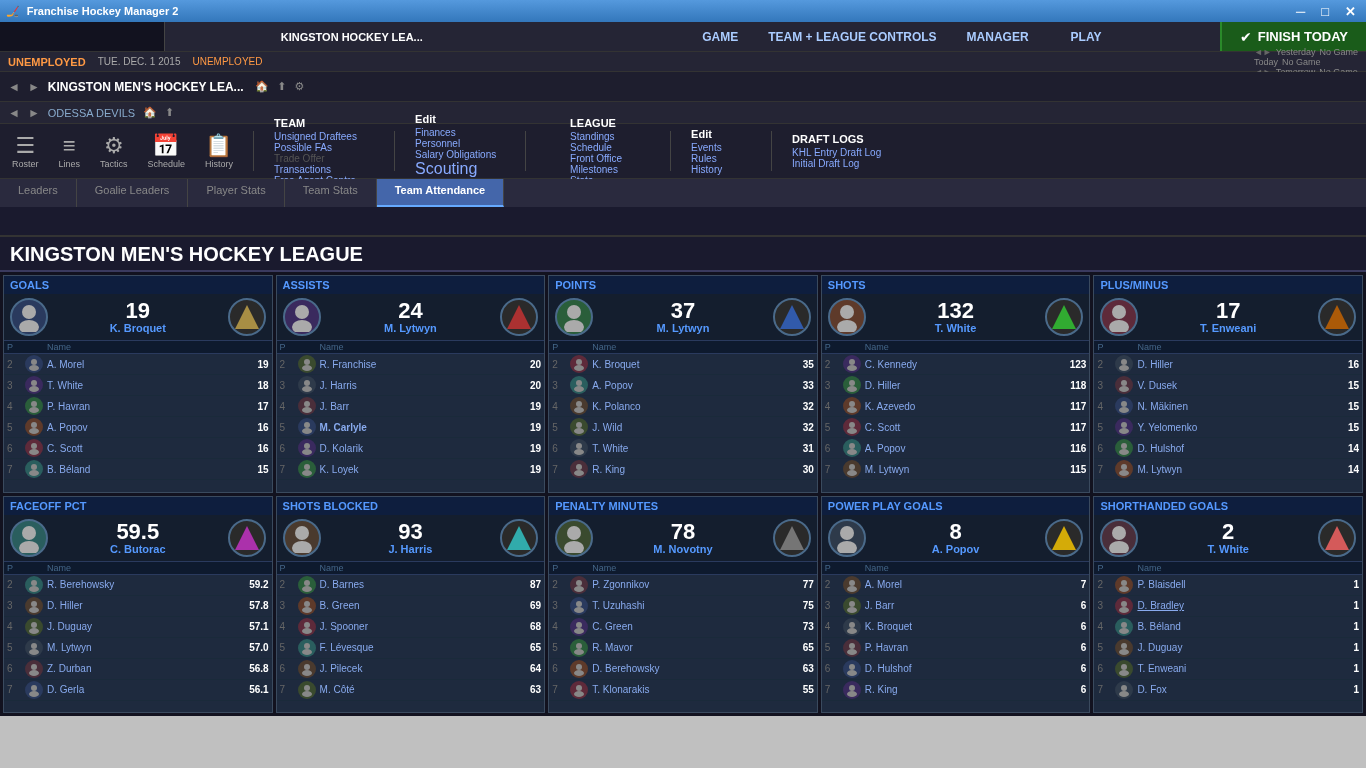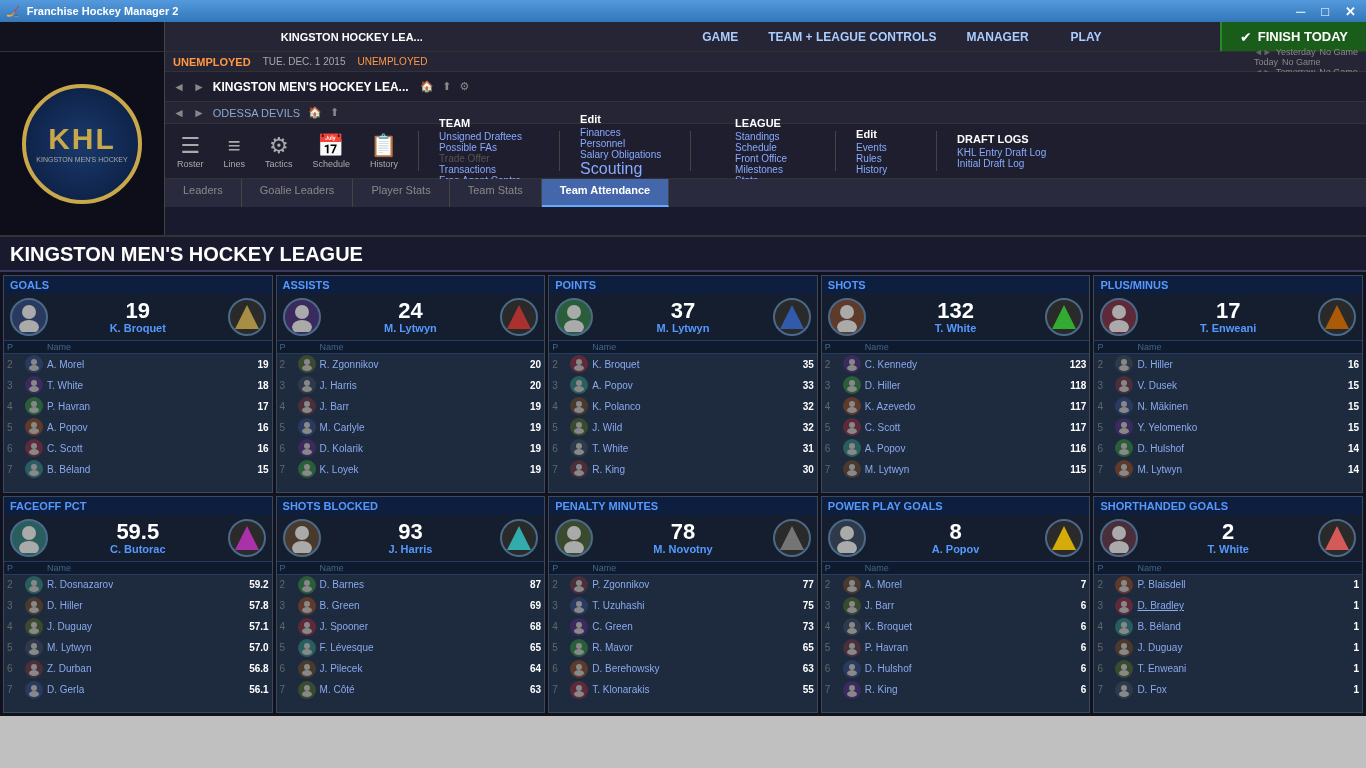--- a/index.html
+++ b/index.html
@@ -55,26 +55,20 @@
       <span style="color:#aaccff;font-size:12px;font-weight:bold;cursor:pointer;margin-left:12px;">PLAY</span>
     </div>
     <div style="background:#1a5c1a;height:100%;display:flex;align-items:center;padding:0 18px;cursor:pointer;border-left:2px solid #2a8a2a;gap:6px;">
       <span style="color:white;font-size:14px;">✔</span>
       <span style="color:white;font-size:13px;font-weight:bold;">FINISH TODAY</span>
     </div>
   </div>
 
   <div style="display:flex;height:185px;background:#1a1a2e;border-bottom:2px solid #333;">
 
-    <div style="width:165px;background:#0e0e1a;border-right:1px solid #444;display:flex;align-items:center;justify-content:center;">
-      <div style="width:120px;height:120px;background:radial-gradient(circle,#1a3a6c,#0a1a3c);border-radius:50%;border:4px solid #c8a84b;display:flex;flex-direction:column;align-items:center;justify-content:center;">
-        <span style="color:#c8a84b;font-size:30px;font-weight:900;letter-spacing:2px;">KHL</span>
-        <span style="color:#aaa;font-size:7px;text-align:center;line-height:1.2;">KINGSTON MEN'S HOCKEY</span>
-      </div>
-    </div>
 
     <div style="flex:1;display:flex;flex-direction:column;">
 
       <div style="height:20px;background:#252535;display:flex;align-items:center;padding:0 8px;gap:12px;border-bottom:1px solid #333;">
         <span style="color:#ff9944;font-size:11px;font-weight:bold;">UNEMPLOYED</span>
         <span style="color:#aaa;font-size:10px;">TUE. DEC. 1 2015</span>
         <span style="color:#ff9944;font-size:10px;">UNEMPLOYED</span>
         <div style="margin-left:auto;display:flex;gap:8px;align-items:center;">
           <div style="display:flex;flex-direction:column;font-size:9px;color:#888;">
             <div style="display:flex;gap:4px;">
@@ -318,21 +312,21 @@
     <span style="color:#446688;font-size:9px;text-align:right;"></span>
   </div>
           <div class="data-row">
             <span class="dr-rank">2</span>
             <div class="dr-avatar" style="background: rgb(58, 74, 46);">
               <svg width="14" height="14" viewBox="0 0 14 14">
                 <circle cx="7" cy="5" r="3" fill="#888"></circle>
                 <ellipse cx="7" cy="11" rx="5" ry="3" fill="#888"></ellipse>
               </svg>
             </div>
-            <span class="dr-name" style="cursor: pointer;">R. Zgonnikov</span>
+            <span class="dr-name" style="cursor: pointer;">R. Franchise</span>
             <span class="dr-val">20</span>
           </div>
           <div class="data-row">
             <span class="dr-rank">3</span>
             <div class="dr-avatar" style="background: rgb(46, 58, 74);">
               <svg width="14" height="14" viewBox="0 0 14 14">
                 <circle cx="7" cy="5" r="3" fill="#888"></circle>
                 <ellipse cx="7" cy="11" rx="5" ry="3" fill="#888"></ellipse>
               </svg>
             </div>
@@ -351,21 +345,21 @@
             <span class="dr-val">19</span>
           </div>
           <div class="data-row">
             <span class="dr-rank">5</span>
             <div class="dr-avatar" style="background: rgb(42, 58, 94);">
               <svg width="14" height="14" viewBox="0 0 14 14">
                 <circle cx="7" cy="5" r="3" fill="#888"></circle>
                 <ellipse cx="7" cy="11" rx="5" ry="3" fill="#888"></ellipse>
               </svg>
             </div>
-            <span class="dr-name" style="cursor: pointer;">M. Carlyle</span>
+            <span class="dr-name" style="cursor: pointer; font-weight: bold;">M. Carlyle</span>
             <span class="dr-val">19</span>
           </div>
           <div class="data-row">
             <span class="dr-rank">6</span>
             <div class="dr-avatar" style="background: rgb(58, 42, 94);">
               <svg width="14" height="14" viewBox="0 0 14 14">
                 <circle cx="7" cy="5" r="3" fill="#888"></circle>
                 <ellipse cx="7" cy="11" rx="5" ry="3" fill="#888"></ellipse>
               </svg>
             </div>
@@ -686,21 +680,21 @@
     <span style="color:#446688;font-size:9px;text-align:right;"></span>
   </div>
           <div class="data-row">
             <span class="dr-rank">2</span>
             <div class="dr-avatar" style="background: rgb(42, 94, 94);">
               <svg width="14" height="14" viewBox="0 0 14 14">
                 <circle cx="7" cy="5" r="3" fill="#888"></circle>
                 <ellipse cx="7" cy="11" rx="5" ry="3" fill="#888"></ellipse>
               </svg>
             </div>
-            <span class="dr-name" style="cursor: pointer;">R. Dosnazarov</span>
+            <span class="dr-name" style="cursor: pointer;">R. Berehowsky</span>
             <span class="dr-val">59.2</span>
           </div>
           <div class="data-row">
             <span class="dr-rank">3</span>
             <div class="dr-avatar" style="background: rgb(74, 58, 46);">
               <svg width="14" height="14" viewBox="0 0 14 14">
                 <circle cx="7" cy="5" r="3" fill="#888"></circle>
                 <ellipse cx="7" cy="11" rx="5" ry="3" fill="#888"></ellipse>
               </svg>
             </div>

